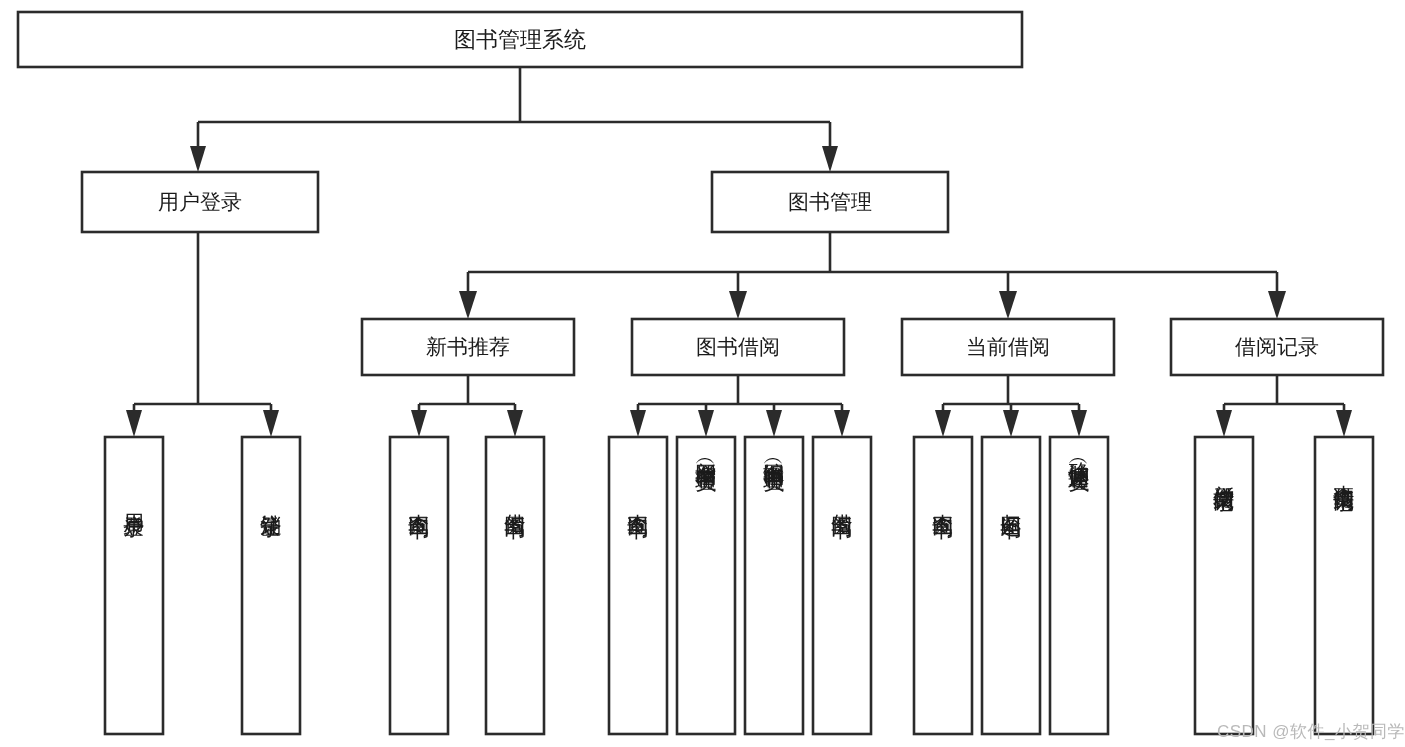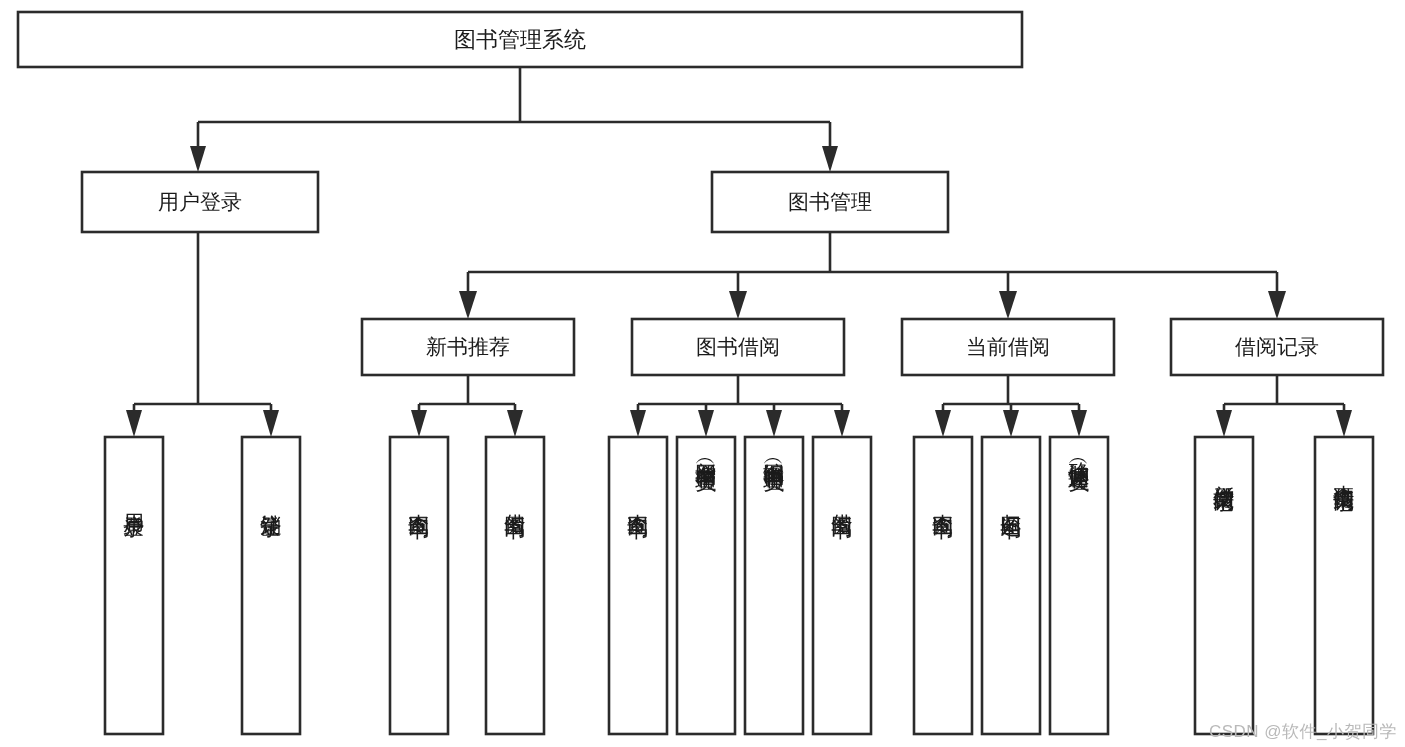--- a/index.html
+++ b/index.html
@@ -69,21 +69,21 @@
     text-orientation: upright;
     font-family: "Liberation Sans", "DejaVu Sans", sans-serif;
     font-size: 21px;
     line-height: 1.12;
     letter-spacing: 1.5px;
     color: #1b1b1b;
     white-space: nowrap;
   }
   .watermark {
     position: absolute;
-    right: 8px;
+    right: 0;
     bottom: 4px;
     font-family: "Liberation Sans", "DejaVu Sans", sans-serif;
     font-size: 17px;
     color: #b9b9b9;
     letter-spacing: 0.5px;
     user-select: none;
   }
 </style>
 </head>
 <body>

